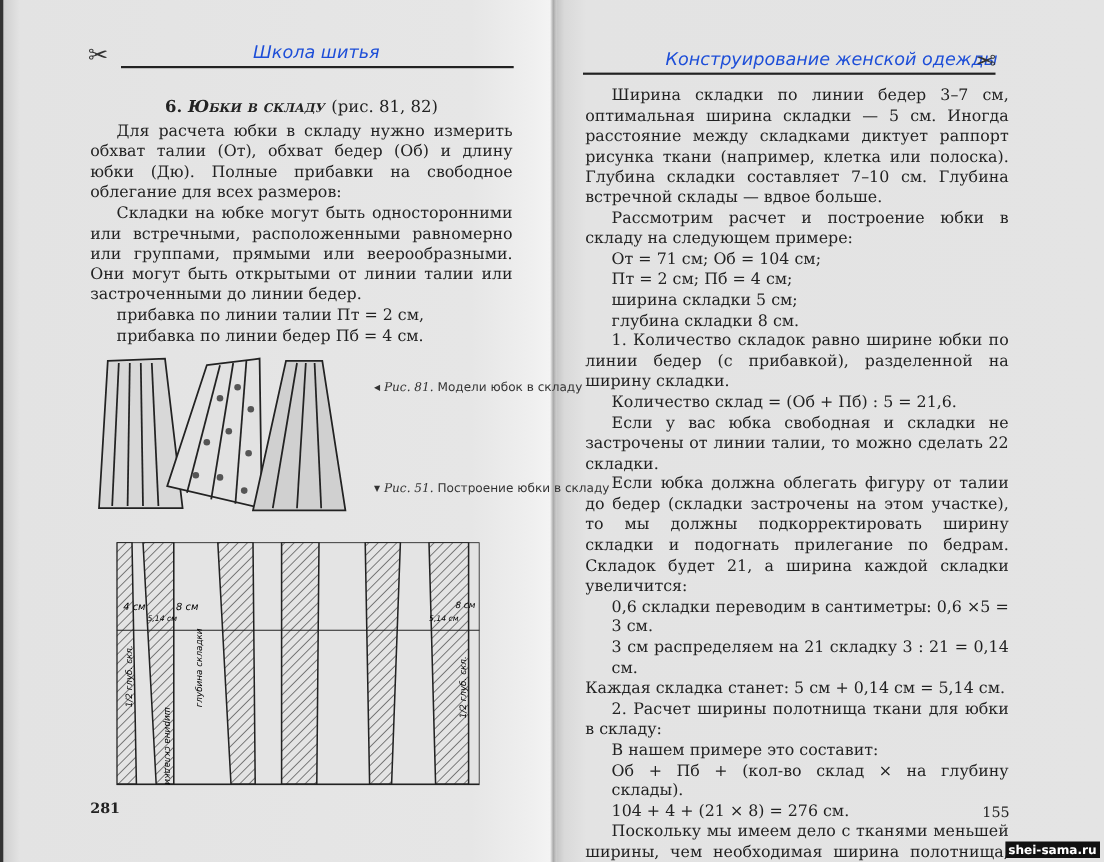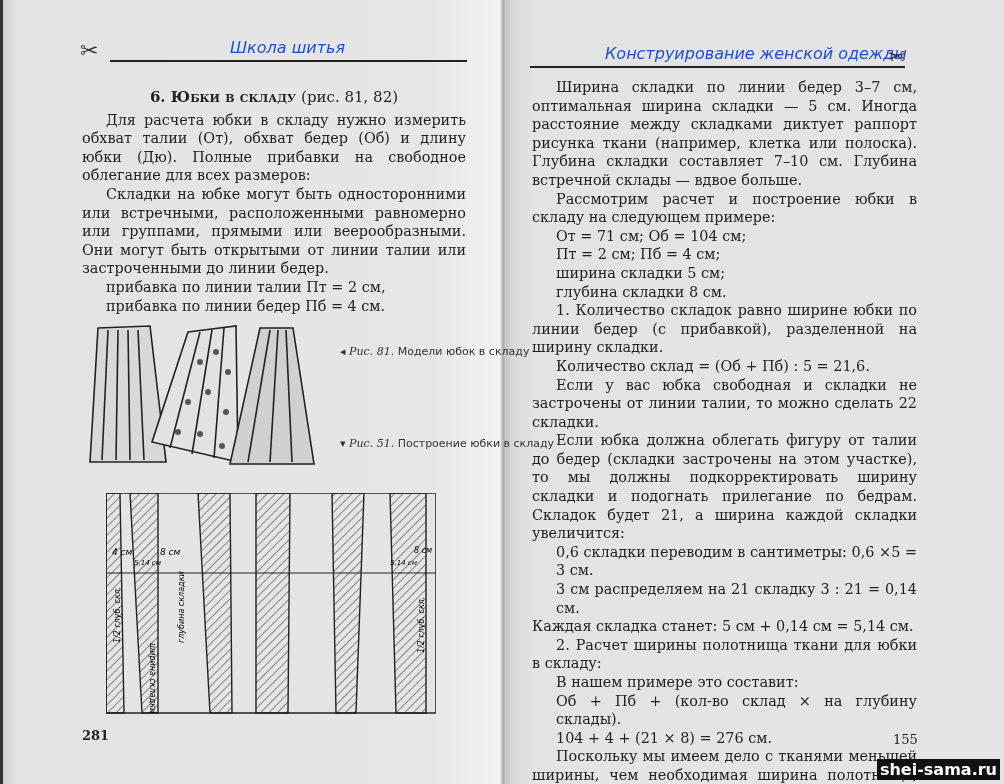--- a/index.html
+++ b/index.html
@@ -25,30 +25,30 @@
 
   .running-head { position:absolute; font-family:"DejaVu Sans", sans-serif; font-style:italic; font-size:16px; color:#1d4ed8; }
   .head-rule { position:absolute; height:1.5px; background:#222; }
   .scissors { position:absolute; font-size:22px; color:#333; line-height:1; }
 
   .text { position:absolute; font-size:14.4px; line-height:18.6px; text-align:justify; }
   .text p { margin:0; }
   .indent { text-indent:24px; }
   .sub { padding-left:24px; }
   .title { text-align:center; font-weight:bold; font-size:15px; margin-bottom:4px !important; }
-  .title .caps { font-variant:small-caps; }
+  .title .caps { font-variant:small-caps;font-style:italic; }
   .title .ref { font-weight:normal; }
   em { font-style:italic; }
 
   .caption { position:absolute; font-family:"DejaVu Sans", sans-serif; font-size:11px; line-height:15px; color:#333; }
   .caption em { font-family:"DejaVu Serif", serif; }
 
   .page-num { position:absolute; font-size:13px; font-weight:bold; color:#222; }
   .watermark { position:absolute; right:4px; bottom:4px; background:#111; color:#fff;
-    font-family:"DejaVu Sans", sans-serif; font-weight:bold; font-size:16px; padding:1px 3px; }
+    font-family:"DejaVu Sans", sans-serif; font-weight:bold; font-size:11px; padding:1px 3px; }
 
   svg text { font-family:"DejaVu Sans", sans-serif; }
 </style>
 </head>
 <body>
 
 <div class="spread">
   <div class="page-left"></div>
   <div class="page-right"></div>
   <div class="gutter"></div>

